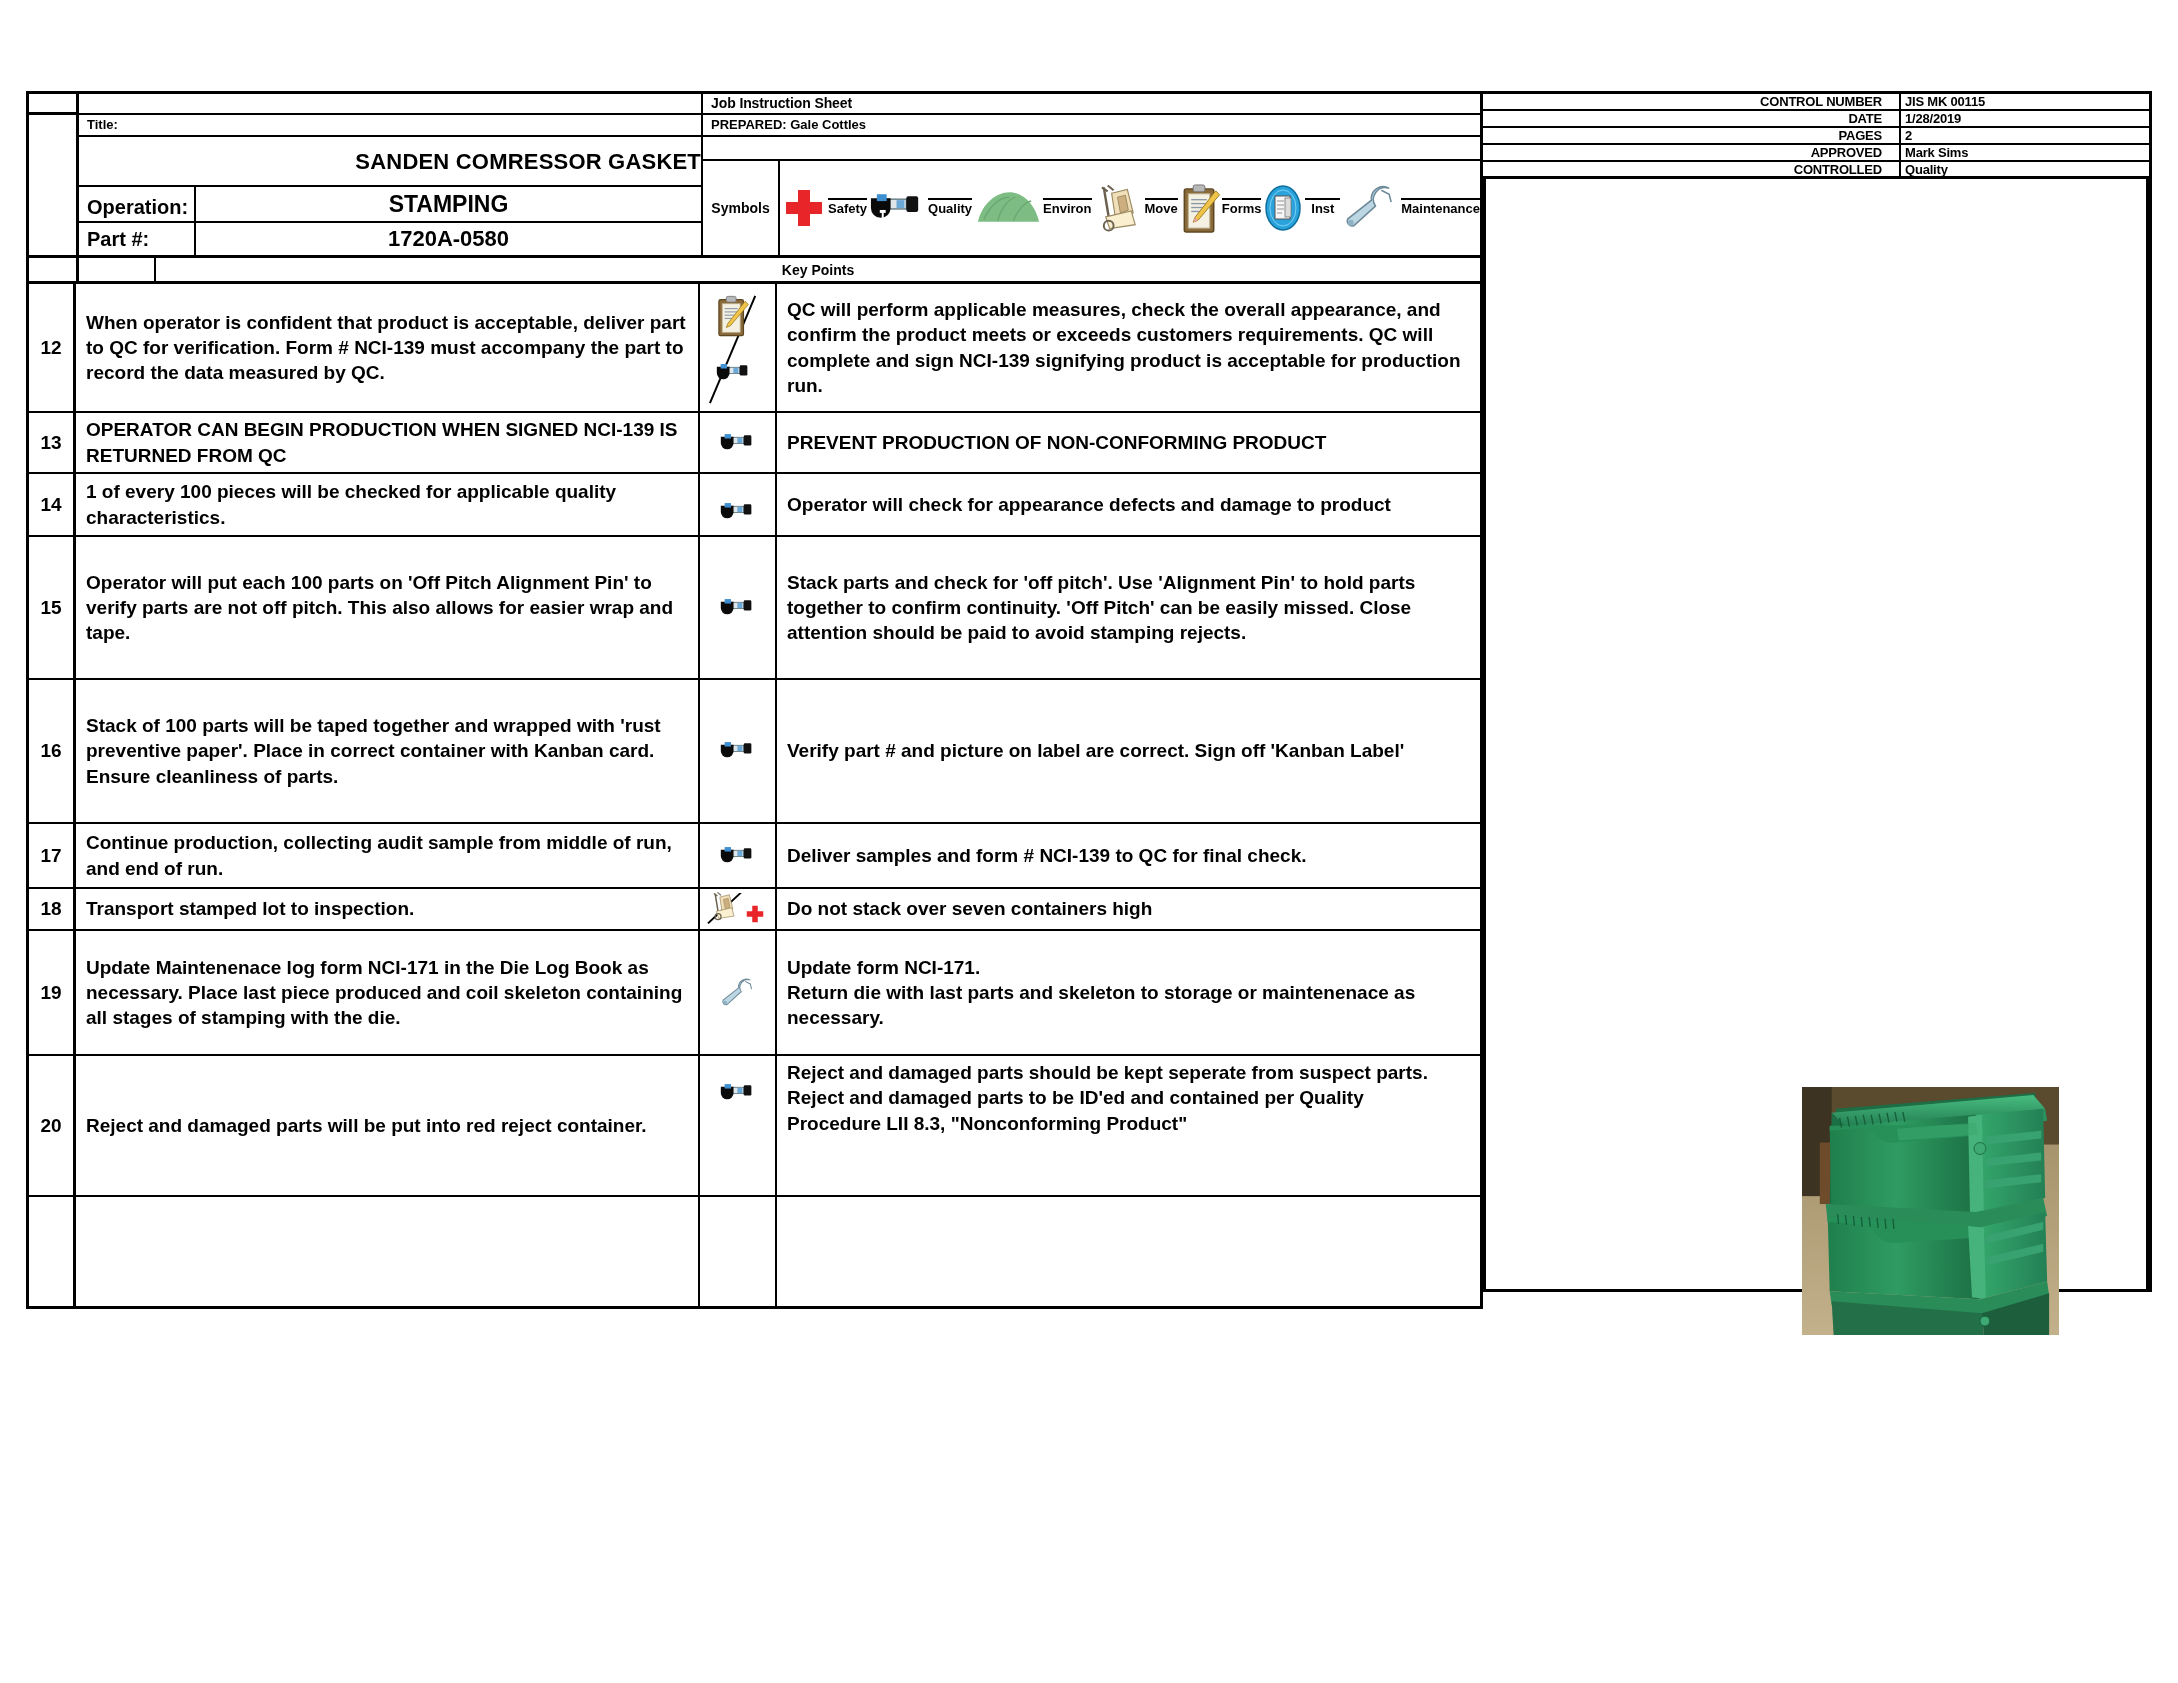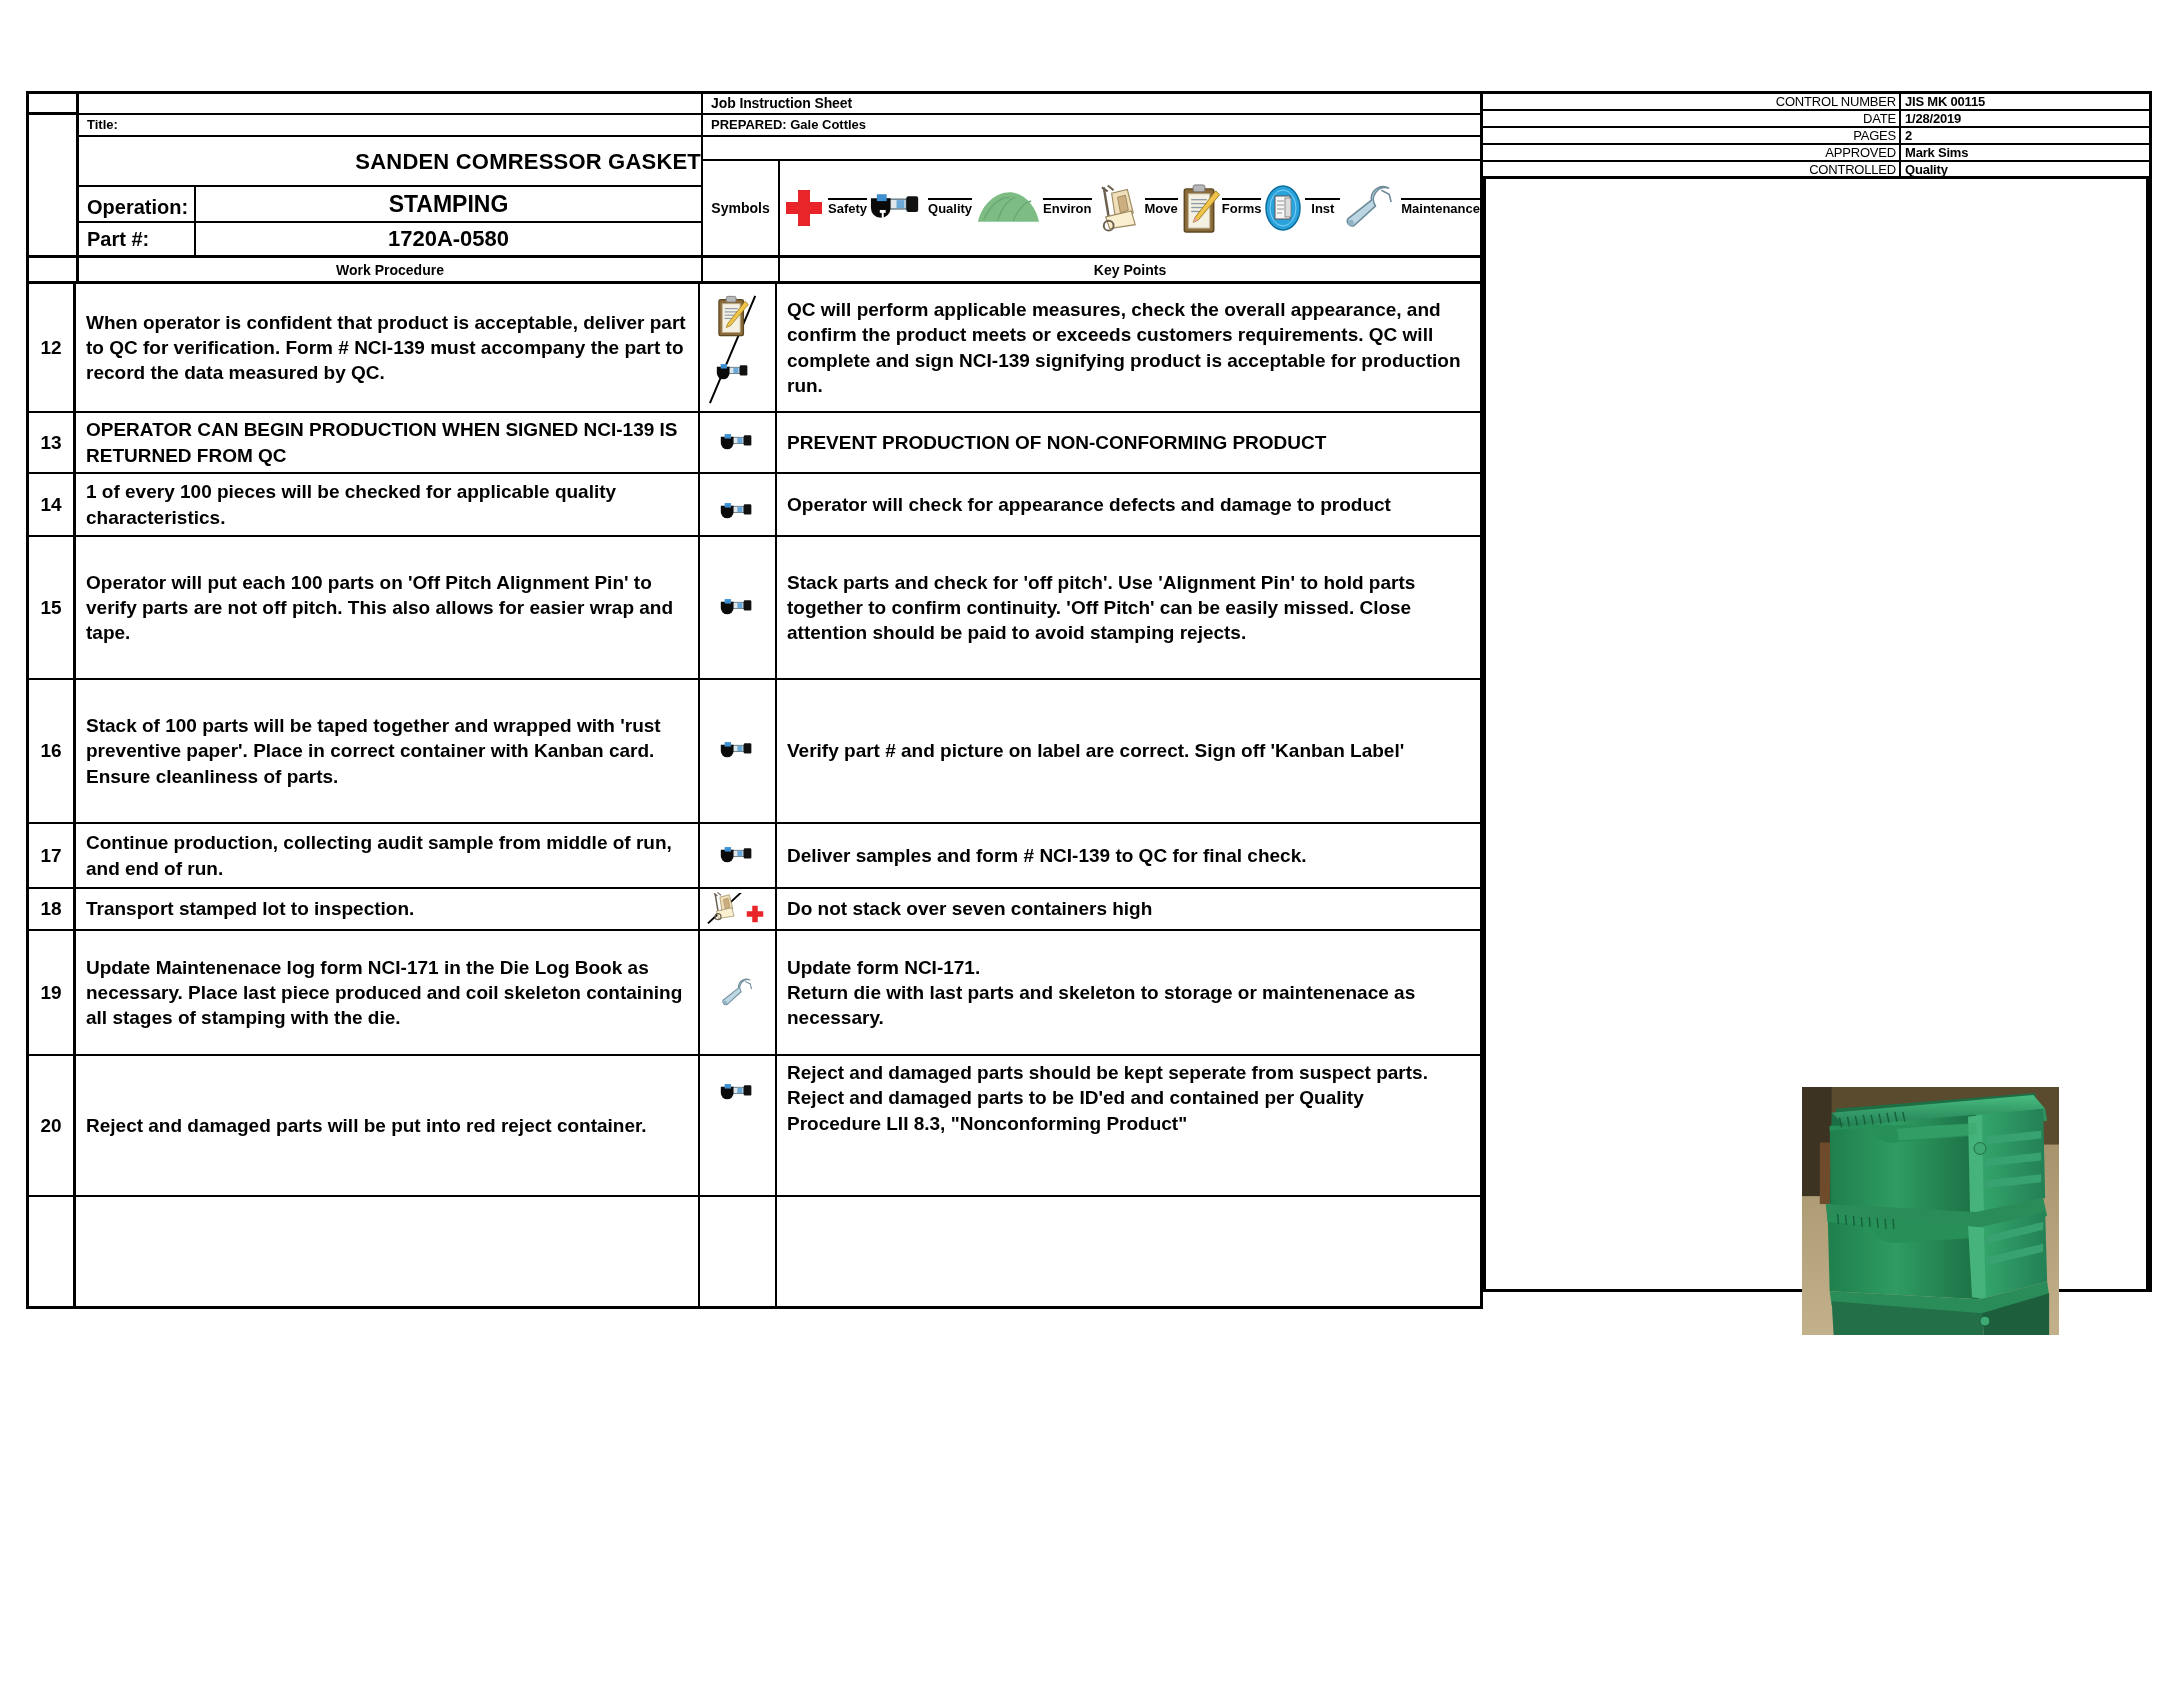--- a/index.html
+++ b/index.html
@@ -337,22 +337,22 @@
     display: flex;
     border-bottom: 2px solid #000;
     box-sizing: border-box;
     height: 17px;
   }
   .rh-row.first { height: 17px; }
   .rh-label {
     flex: 1;
     text-align: right;
     font-size: 13px;
-    font-weight: normal;
-    padding-right: 3px;
+    font-weight: bold;
+    padding-right: 17px;
     line-height: 15px;
     border-right: 2px solid #000;
     box-sizing: border-box;
     letter-spacing: -0.2px;
   }
   .rh-value {
     width: 248px;
     font-size: 13px;
     font-weight: bold;
     padding-left: 4px;
@@ -522,21 +522,20 @@
             <div class="sym-caption">Maintenance</div>
           </div>
 
         </div>
       </div>
     </div>
   </div>
 
   <div class="colhead">
     <div class="ch-num"></div>
-    <div class="ch-proc">Work Procedure</div>
     <div class="ch-sym"></div>
     <div class="ch-key">Key Points</div>
   </div>
 
   <div class="steps">
 
     <div class="step-row" style="height:129px">
       <div class="sr-num">12</div>
       <div class="sr-proc">When operator is confident that product is acceptable, deliver part to QC for verification.  Form # NCI-139 must accompany the part to record the data measured by QC.</div>
       <div class="sr-sym">

